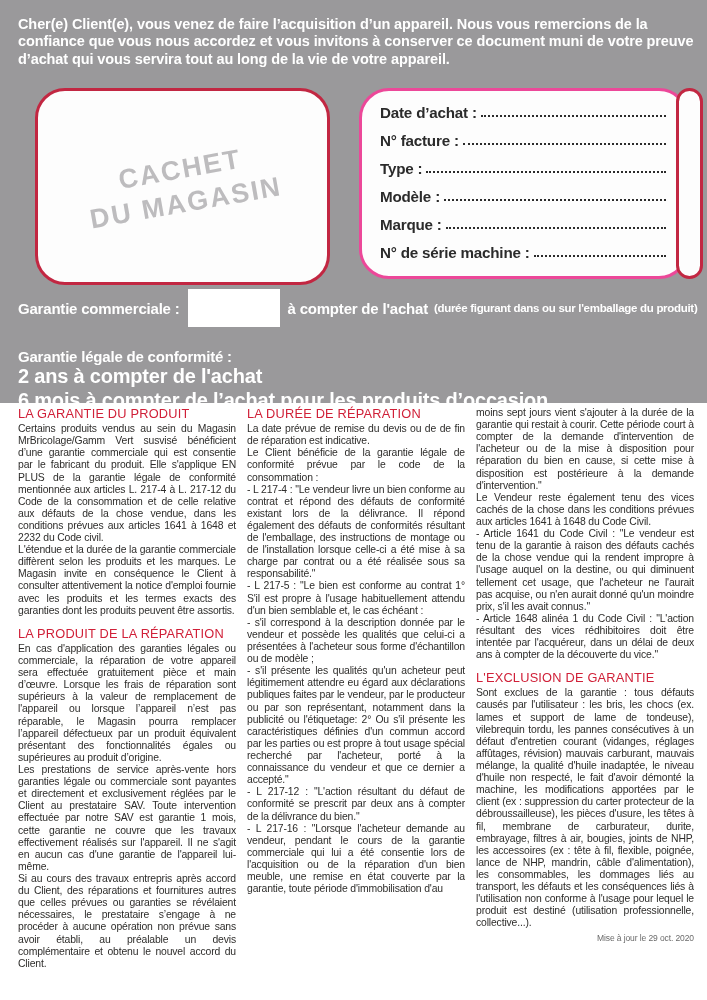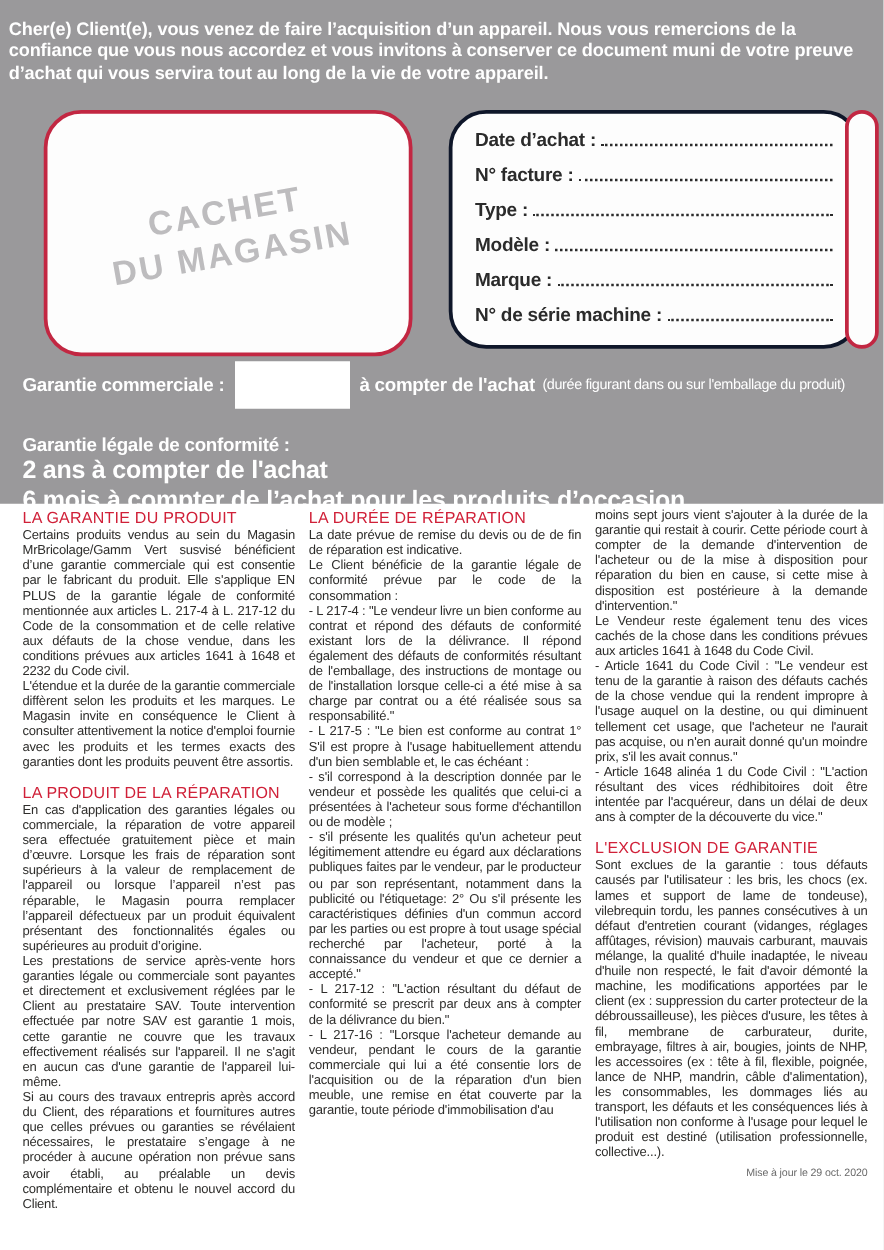--- a/index.html
+++ b/index.html
@@ -4,60 +4,60 @@
 <style>
   html,body { margin:0; padding:0; background:#e8e8e8; }
   .page {
     position:relative; width:707px; height:1000px; margin:0 auto;
     background:#ffffff; overflow:hidden;
     font-family:"Liberation Sans", sans-serif;
   }
   .top-bg { position:absolute; left:0; top:0; width:707px; height:403px; background:#9a999b; }
 
   .intro {
-    position:absolute; left:7px; top:16px; width:676px;
+    position:absolute; left:18px; top:16px; width:676px;
     color:#ffffff; font-weight:bold; font-size:14.5px; line-height:1.2;
     letter-spacing:-0.1px;
   }
 
   .stamp-box {
     position:absolute; left:35px; top:88px; width:289px; height:191px;
     background:#fdfdfd; border:3px solid #c22742; border-radius:30px;
     display:flex; align-items:center; justify-content:center;
   }
   .stamp-text {
     transform:rotate(-10deg);
     color:#bdbcbe; font-weight:bold; font-size:27px; line-height:1.25;
     letter-spacing:2px; text-align:center; white-space:pre-line;
   }
 
   .form-box {
     position:absolute; left:359px; top:88px; width:330px; height:191px;
-    background:#fdfdfd; border:3px solid #0f172a; border-radius:30px;
+    background:#fdfdfd; border:3px solid #ec4899; border-radius:30px;
     box-sizing:border-box; padding:13px 18px 15px 18px;
     display:flex; flex-direction:column; justify-content:space-between;
   }
   .form-row { display:flex; align-items:flex-end; }
   .form-label {
     white-space:nowrap; color:#2b2b2b; font-weight:bold; font-size:15.2px;
     letter-spacing:-0.2px;
   }
   .dots { flex:1; border-bottom:2.5px dotted #2b2b2b; margin:0 2px 4px 4px; }
 
   .partial-box {
     position:absolute; left:676px; top:88px; width:27px; height:191px;
     background:#fdfdfd; border:3px solid #c22742; border-radius:16px;
     box-sizing:border-box;
   }
 
   .summary { position:absolute; left:18px; top:289px; width:680px; color:#fff; }
   .commercial-row { display:flex; align-items:center; }
   .s-label { font-weight:bold; font-size:15px; letter-spacing:-0.2px; white-space:nowrap; }
   .blank-box { width:92px; height:38px; background:#ffffff; margin:0 8px; flex:none; }
-  .s-note { font-size:11.5px; font-weight:normal; letter-spacing:-0.3px; margin-left:6px; white-space:nowrap; }
+  .s-note { font-size:11.5px; font-weight:bold; letter-spacing:-0.3px; margin-left:6px; white-space:nowrap; }
   .conformity-row { display:flex; margin-top:21px; align-items:flex-start;flex-direction:column; }
   .conformity-label { width:242px; flex:none; }
   .conformity-lines div { font-weight:bold; font-size:20px; letter-spacing:-0.2px; line-height:1.18; }
   .hidden-row { margin-top:14px; }
 
   .legal-columns {
     position:absolute; left:18px; top:407px; width:676px; height:586px;
     display:flex; gap:11px;
   }
   .legal-col { flex:1; min-width:0; color:#2e2d2b; }

